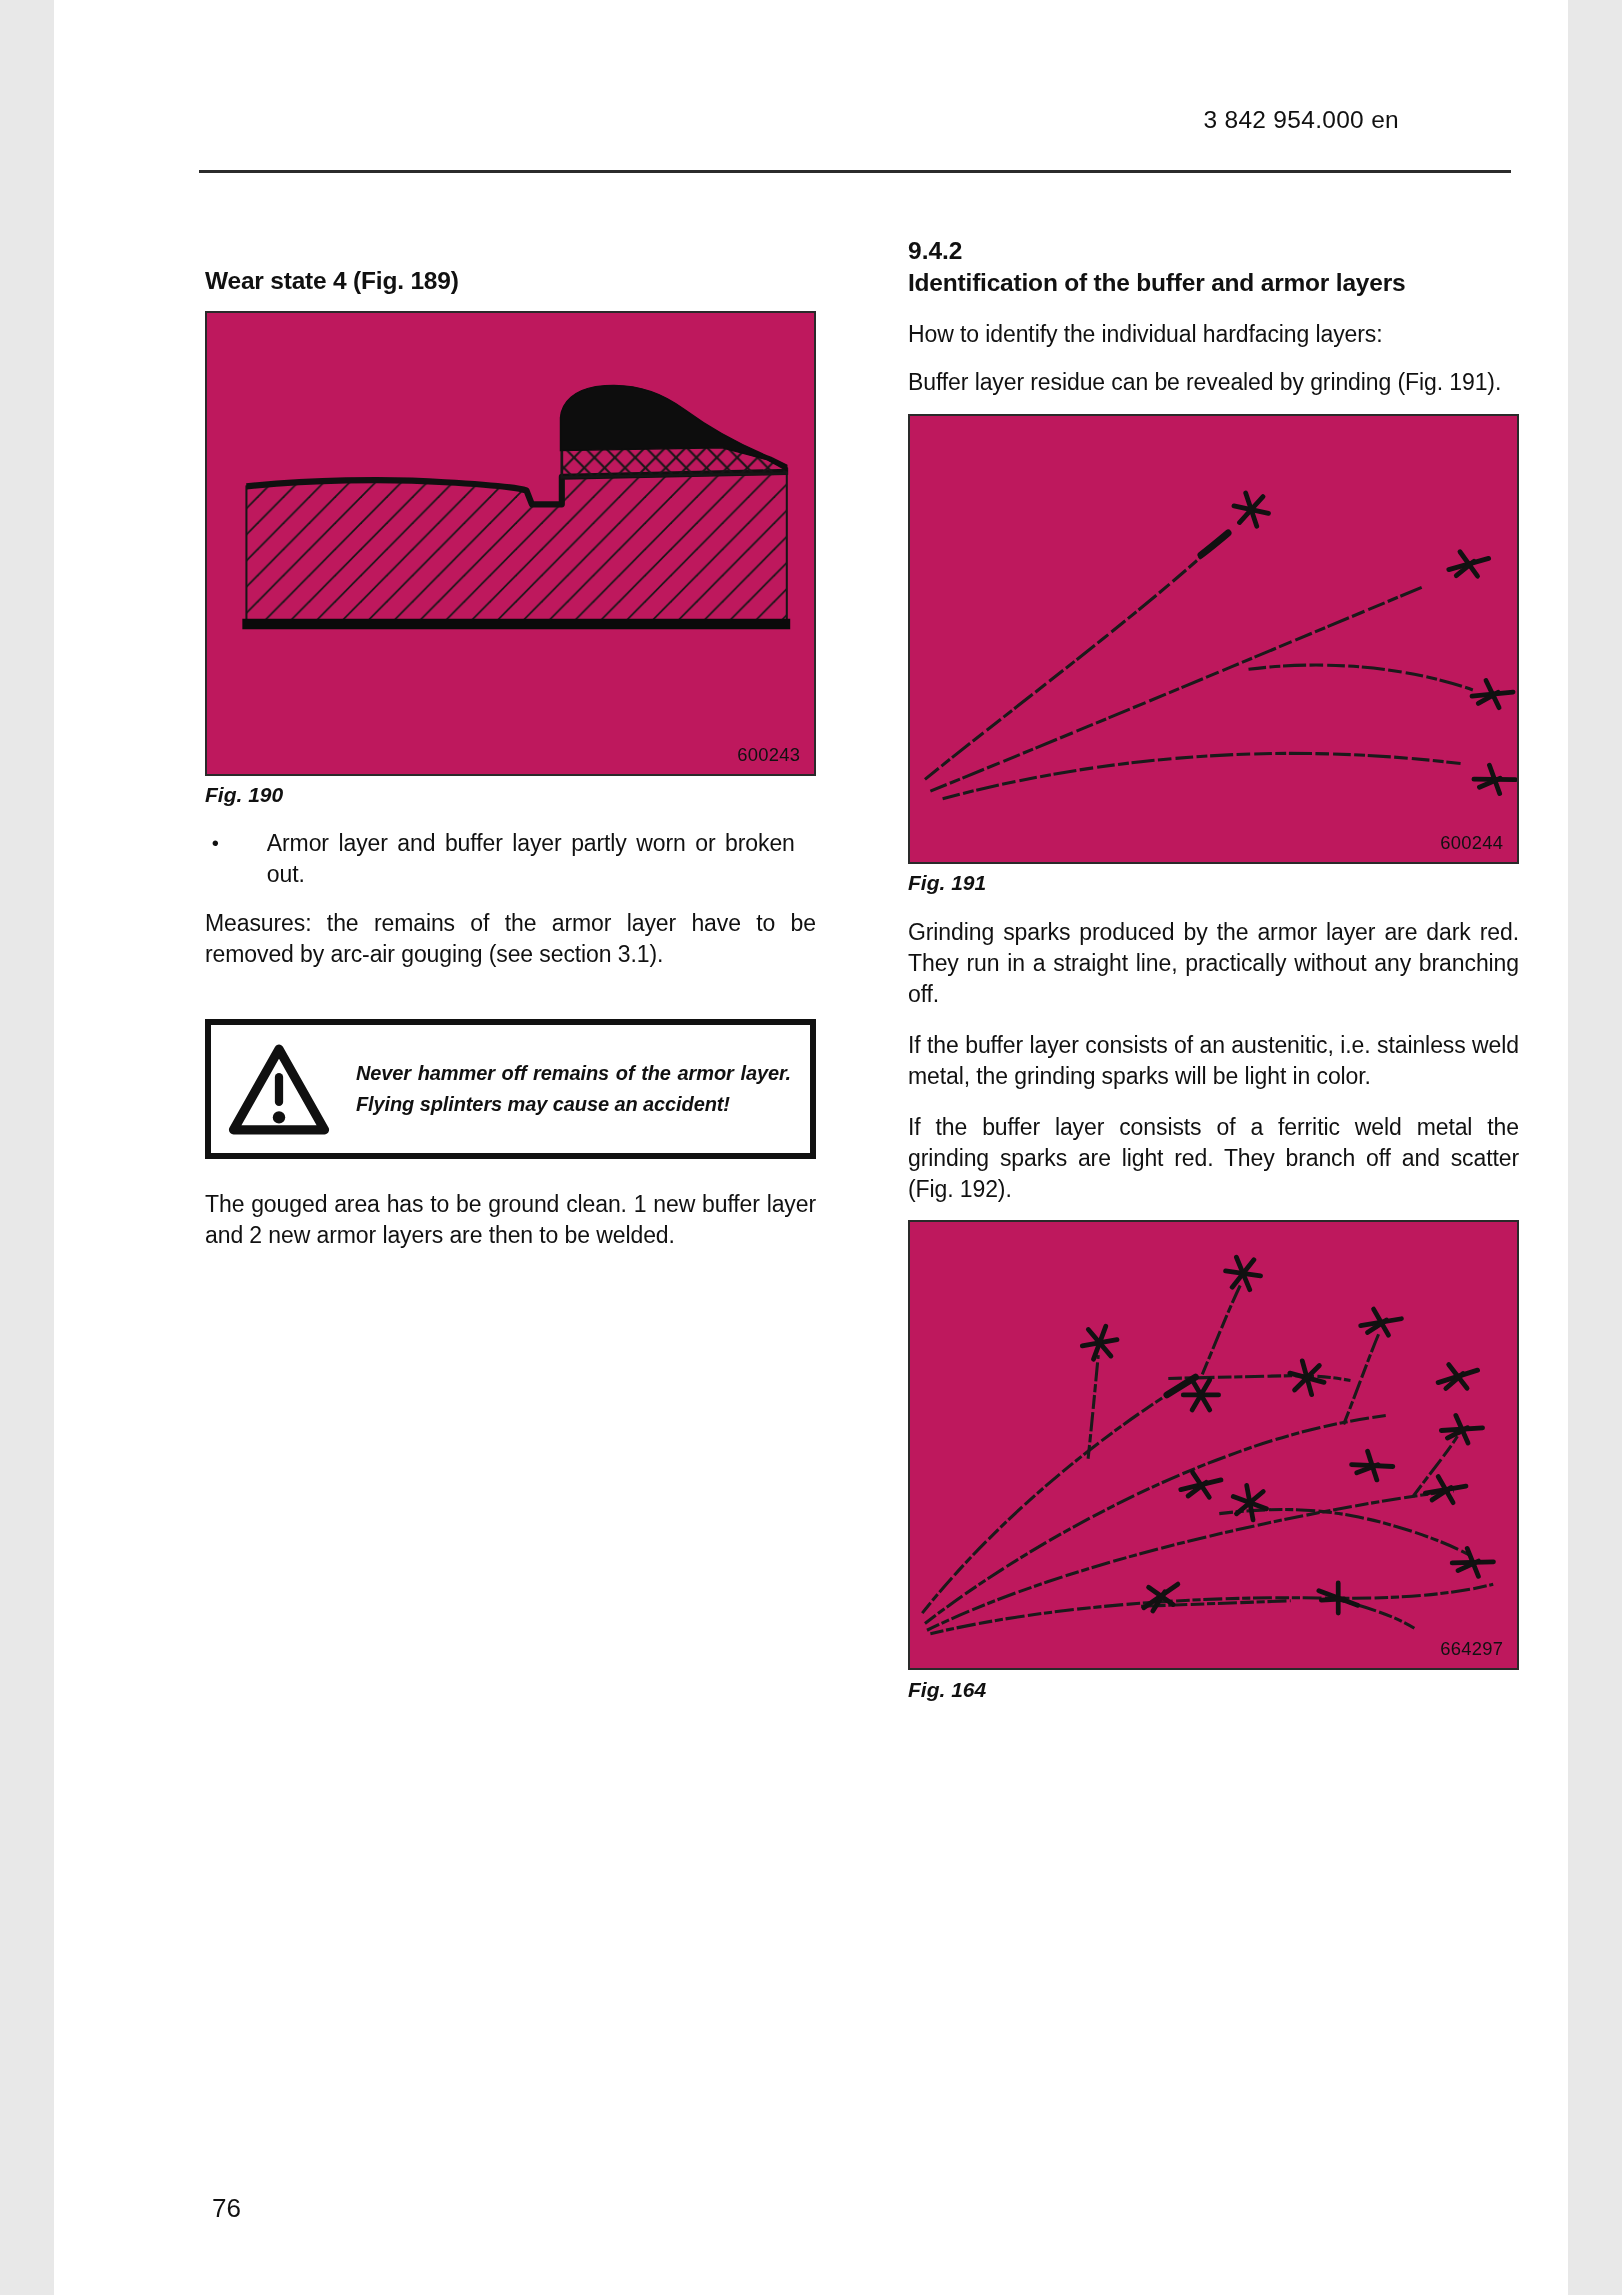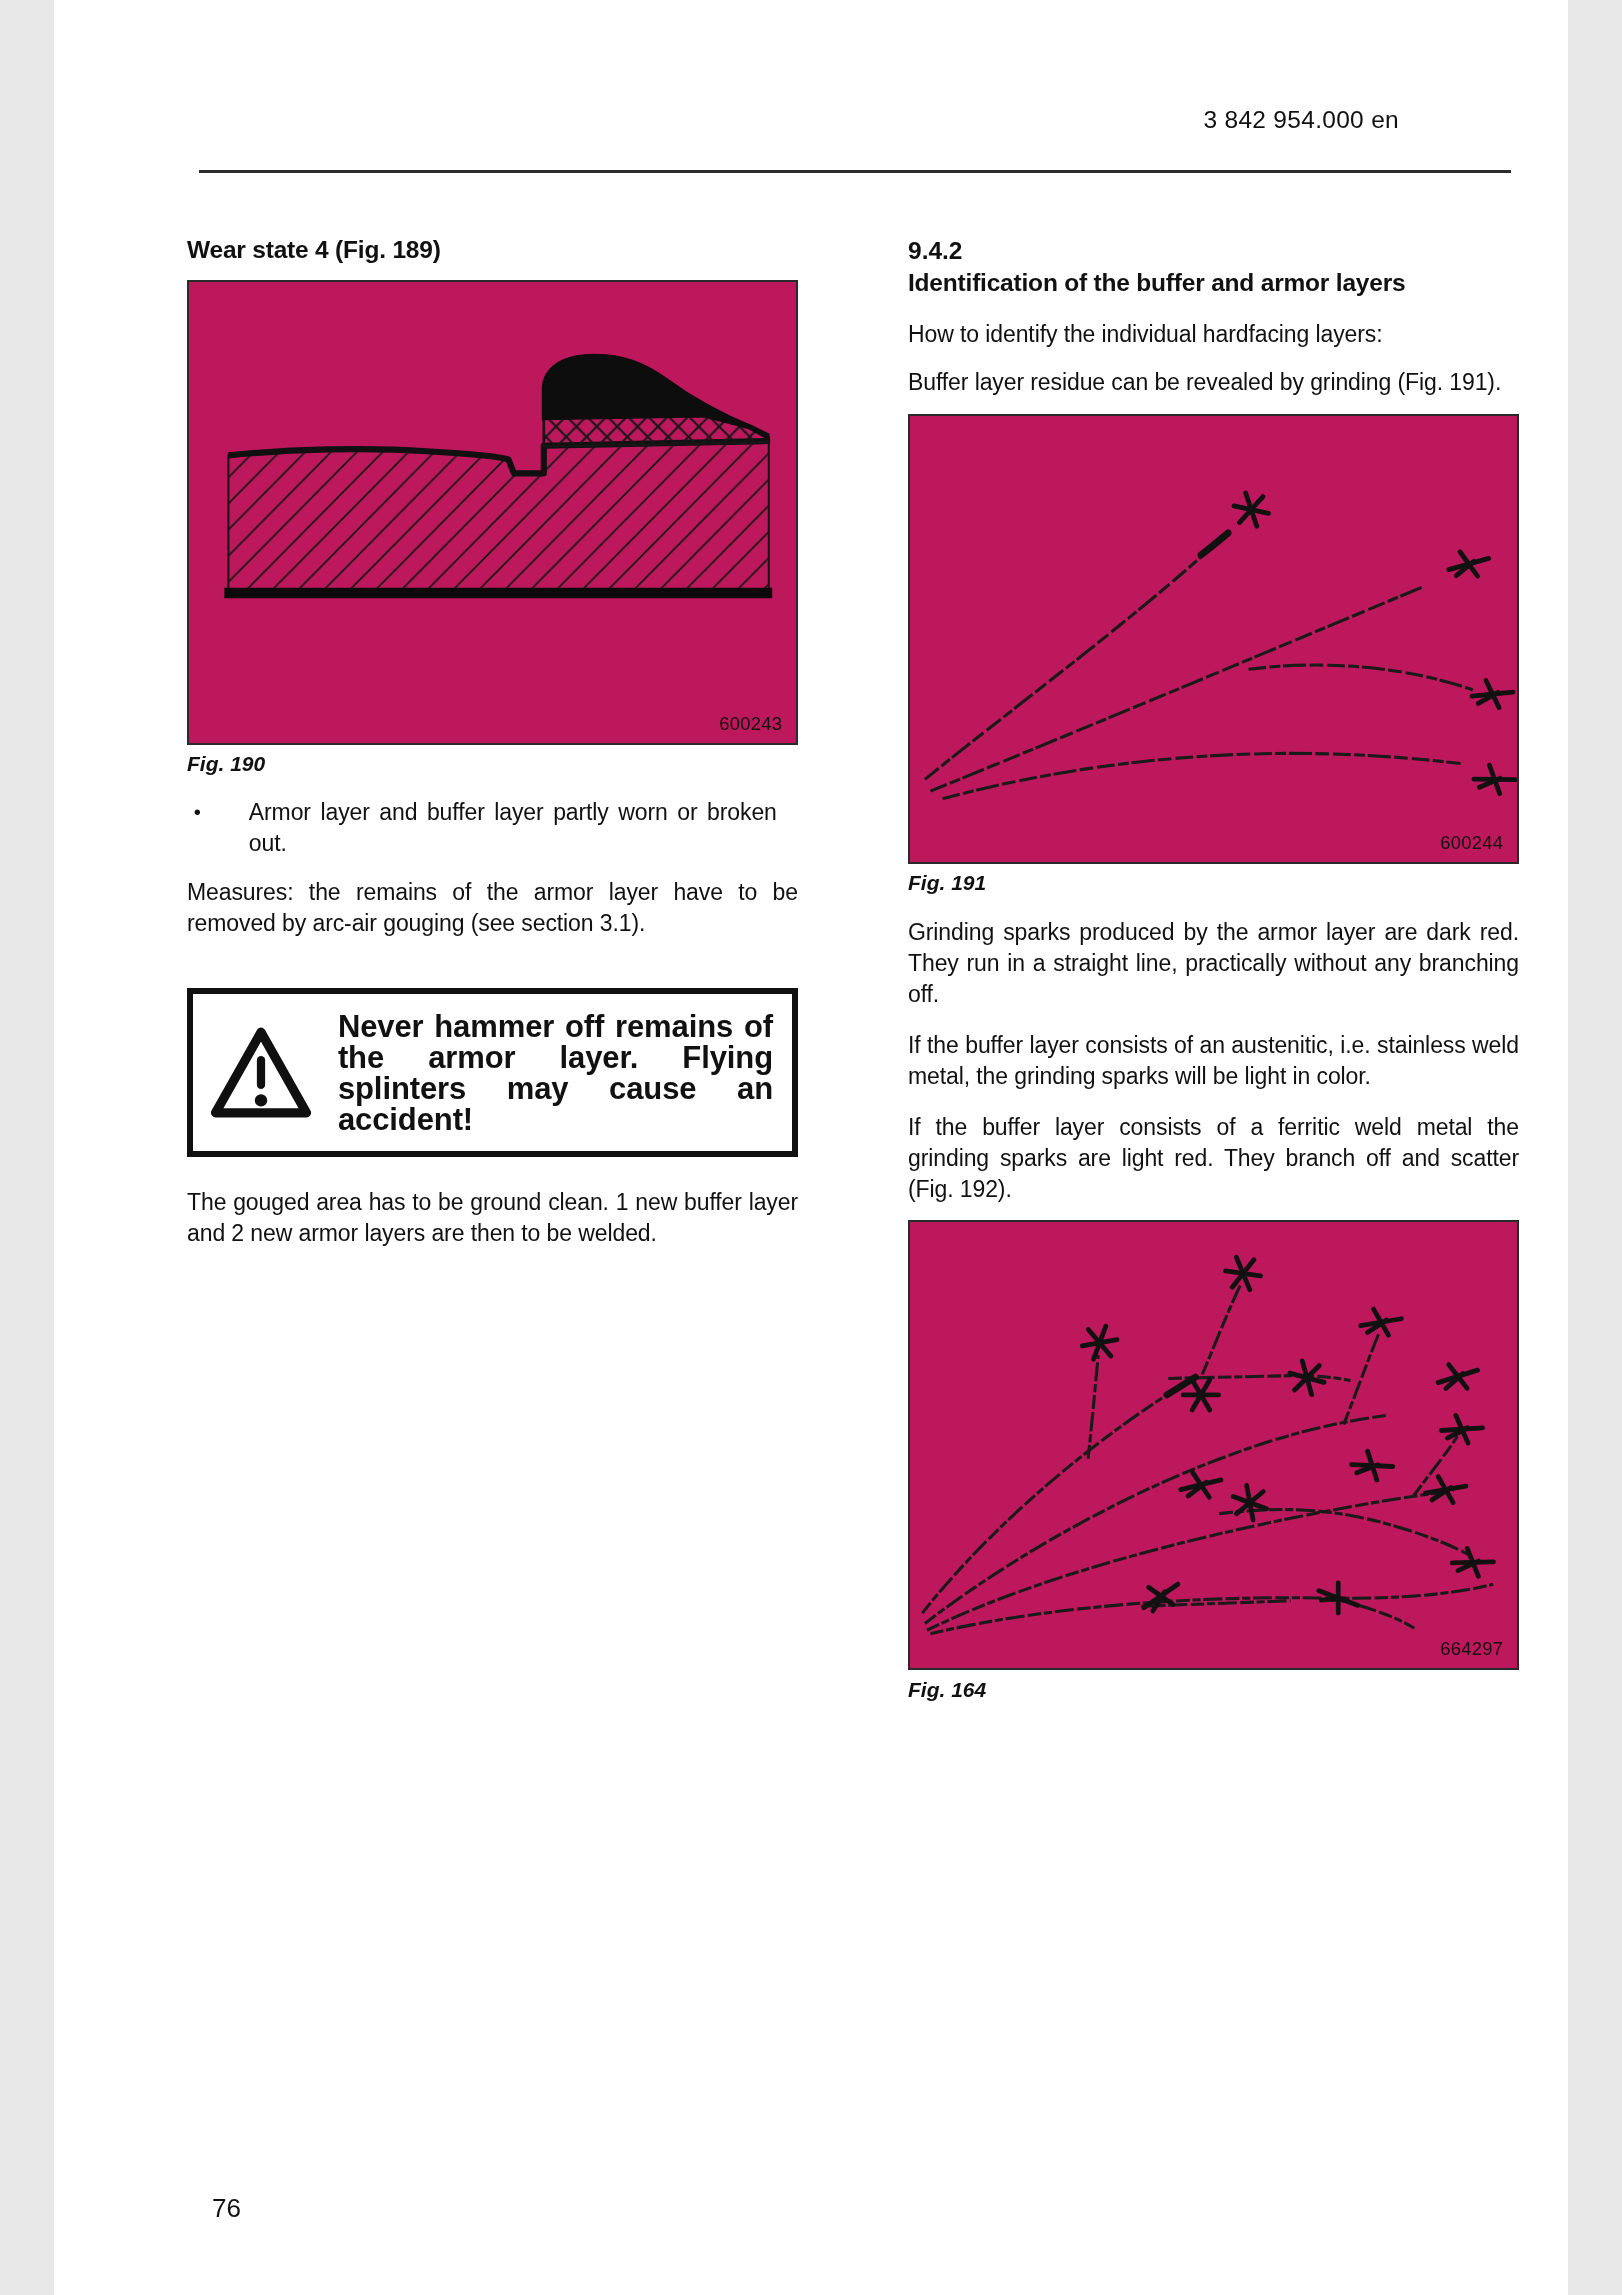--- a/index.html
+++ b/index.html
@@ -4,21 +4,21 @@
 <style>
   html,body{margin:0;padding:0;background:#e8e8e8;}
   .page{
     position:relative;width:1514px;height:2295px;background:#ffffff;
     font-family:"Liberation Sans",sans-serif;color:#111;margin:0 auto;
     overflow:hidden;
   }
   .header-code{position:absolute;top:106px;right:169px;font-size:24.5px;letter-spacing:0.3px;}
   .rule{position:absolute;top:170px;left:145px;width:1312px;height:2.7px;background:#2b2b2b;}
   .col{position:absolute;top:235px;}
-  .col-left{left:133px;width:611px;}
+  .col-left{left:151px;width:611px;margin-top:31px;}
   .col-right{left:854px;width:611px;}
   .heading{font-size:24.5px;font-weight:bold;margin:0 0 15px 0;line-height:30px;letter-spacing:-0.2px;}
   .section-heading{display:flex;margin:0 0 0 0;flex-direction:column;}
   .sec-num{width:97px;font-size:24.5px;font-weight:bold;line-height:32px;flex:none;}
   .sec-title{flex:1;font-size:24.5px;font-weight:bold;line-height:32px;text-align:justify;letter-spacing:-0.2px;}
   .para{font-size:23px;line-height:31px;text-align:justify;margin:0;letter-spacing:-0.1px;}
   .mt-intro{margin-top:20.4px;}
   .mt-para{margin-top:20.4px;}
   .figure-box{position:relative;border:2px solid #2a2a2a;background:#be185d;}
   .fig-190{height:461px;margin-top:0;}
@@ -29,21 +29,21 @@
   .fig-caption{font-size:21px;font-weight:bold;font-style:italic;margin-top:6.1px;line-height:26px;}
   .bullet-row{display:flex;margin-top:20.4px;}
   .bullet-marker{width:55px;flex:none;font-size:20.4px;line-height:31px;padding-left:6.8px;}
   .bullet-text{width:528px;font-size:23px;line-height:31px;text-align:justify;letter-spacing:-0.1px;}
   .measures{margin-top:17.7px;}
   .warning-box{
     margin-top:49px;border:6.1px solid #111;padding:16.4px 19px 16.4px 16.4px;
     display:flex;gap:24.5px;align-items:center;
   }
   .warning-icon{flex:none;width:104px;height:95px;}
-  .warning-text{flex:1;font-size:31px;font-weight:bold;line-height:31px;text-align:justify;letter-spacing:-0.1px;}
+  .warning-text{flex:1;font-size:20px;font-weight:bold;line-height:31px;text-align:justify;letter-spacing:-0.1px;font-style:italic;}
   .gouged{margin-top:30px;}
   .page-number{position:absolute;left:158px;top:2193px;font-size:26px;}
 </style>
 </head>
 <body>
 
 <div class="page">
 
   <div class="header-code">3 842 954.000 en</div>
   <div class="rule"></div>

